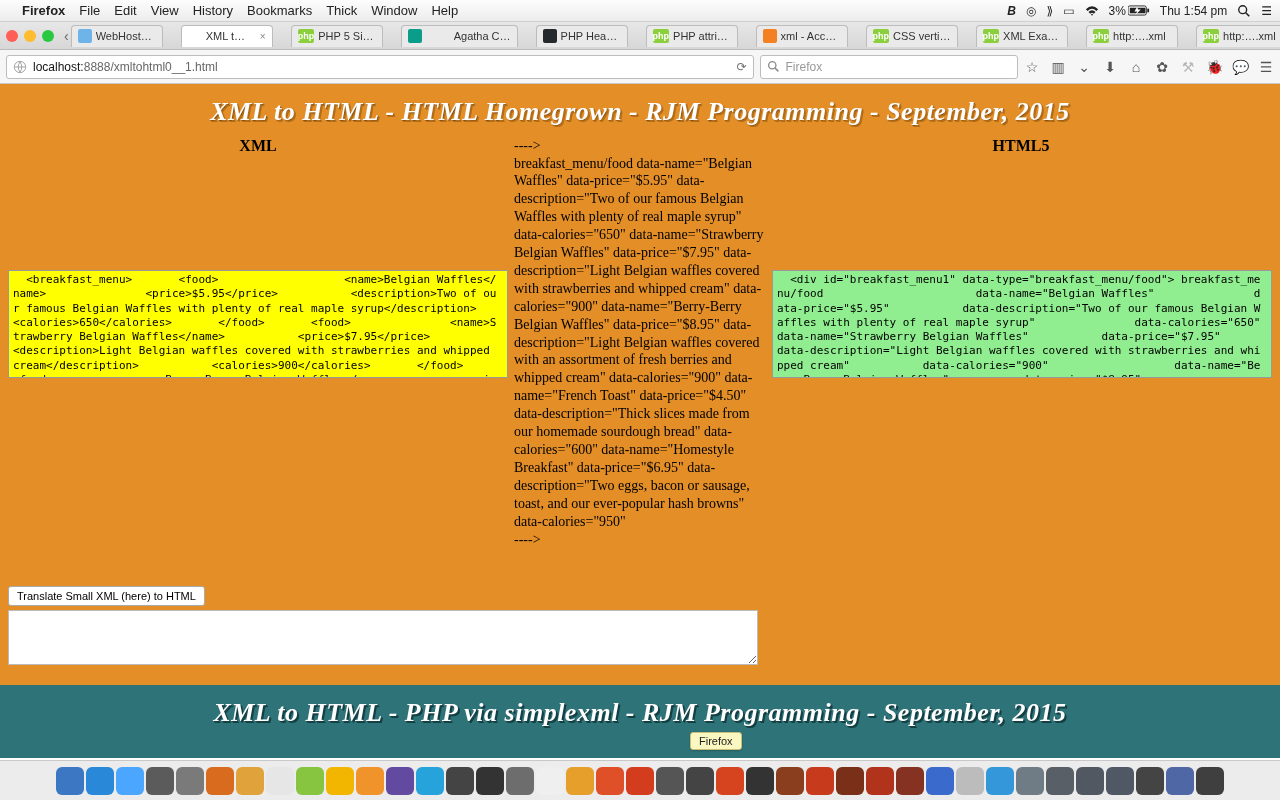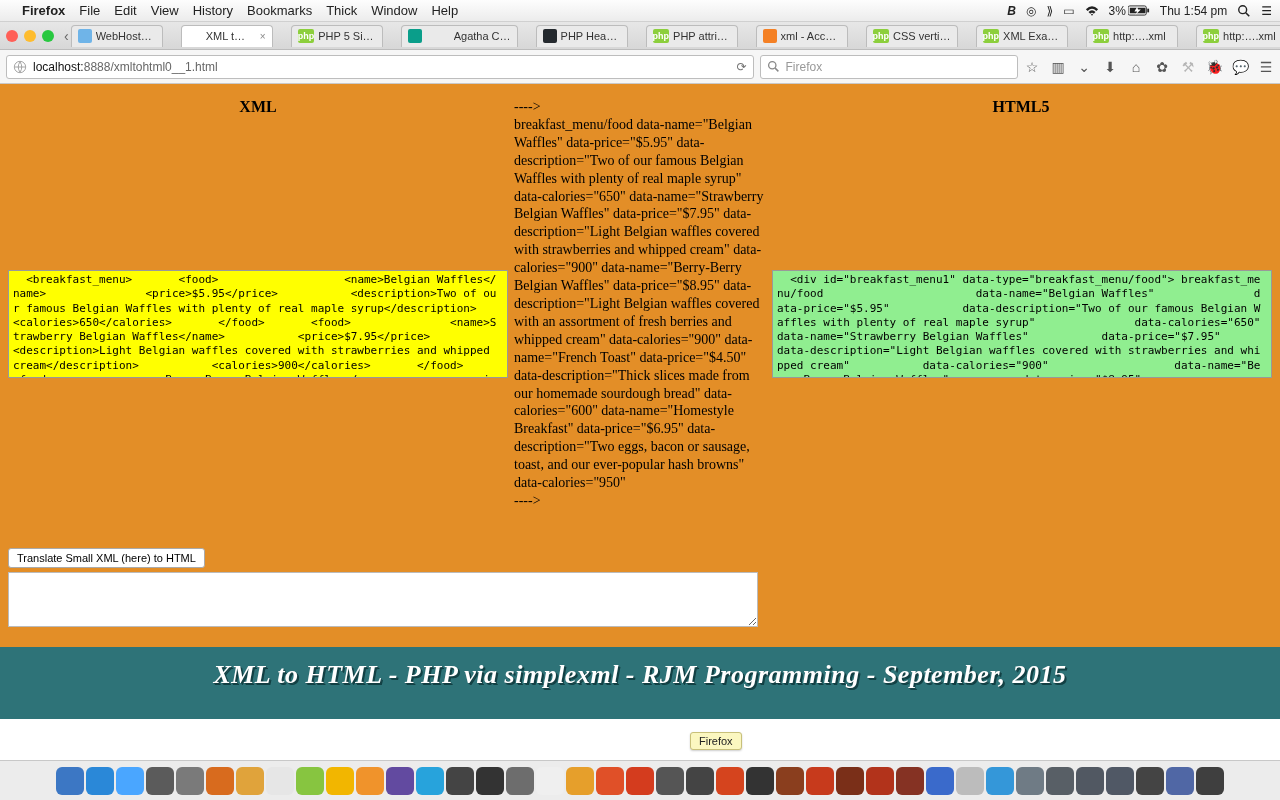--- a/index.html
+++ b/index.html
@@ -325,20 +325,21 @@
       <span>🐞</span>
       <span>💬</span>
       <span>☰</span>
     </div>
   </div>
 </div>
 
 <div class="viewport">
 
   <div class="section orange">
+    <div class="bigtitle">XML to HTML - HTML Homegrown - RJM Programming - September, 2015</div>
 
     <div class="cols">
       <div class="col-left">
         <div class="colhdr">XML</div>
       </div>
       <div class="col-mid">
         <div class="midtext" style="white-space:pre-wrap">----&gt;
 breakfast_menu/food data-name="Belgian Waffles" data-price="$5.95" data-description="Two of our famous Belgian Waffles with plenty of real maple syrup" data-calories="650" data-name="Strawberry Belgian Waffles" data-price="$7.95" data-description="Light Belgian waffles covered with strawberries and whipped cream" data-calories="900" data-name="Berry-Berry Belgian Waffles" data-price="$8.95" data-description="Light Belgian waffles covered with an assortment of fresh berries and whipped cream" data-calories="900" data-name="French Toast" data-price="$4.50" data-description="Thick slices made from our homemade sourdough bread" data-calories="600" data-name="Homestyle Breakfast" data-price="$6.95" data-description="Two eggs, bacon or sausage, toast, and our ever-popular hash browns" data-calories="950"
 ----&gt;</div>
       </div>

